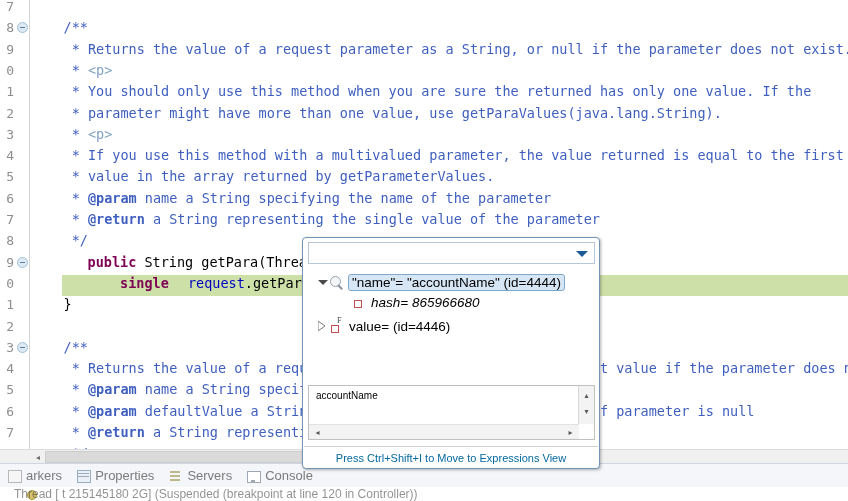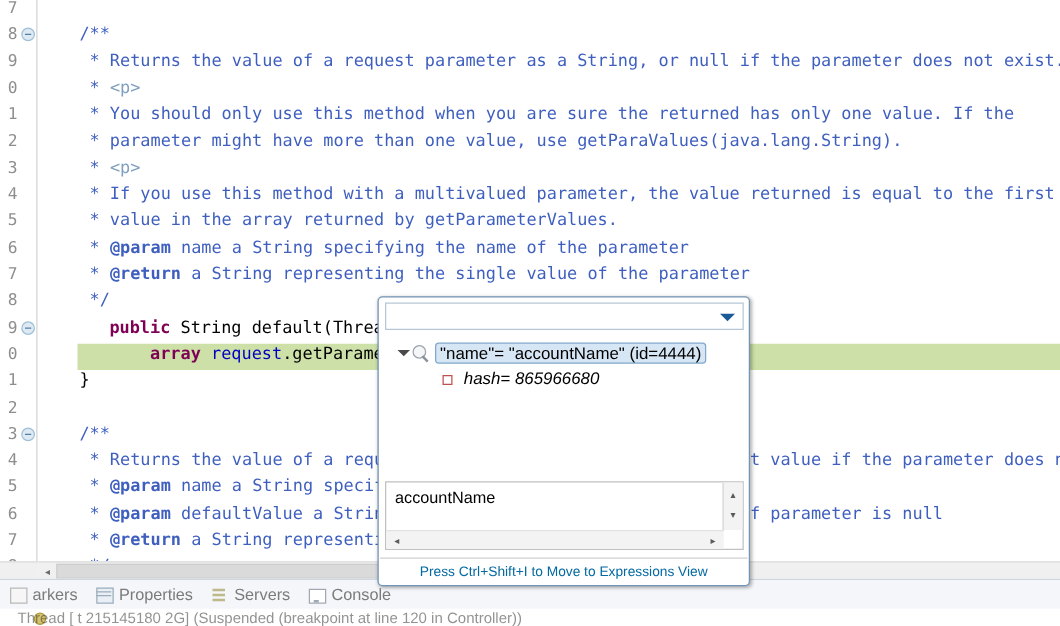--- a/index.html
+++ b/index.html
@@ -52,21 +52,21 @@
     color: #000000;
   }
   .hl-row {
     position: absolute; left: 31px; width: 817px; height: 21px;
     background: #cde0a8;
   }
   .cm  { color: #3f5fbf; }           
   .cmb { color: #3f5fbf; font-weight: bold; }  
   .cmh { color: #7f9fbf; }           
   .kw  { color: #7f0055; font-weight: bold; margin-left: 24px; }
-  .fld { color: #0000c0; }
+  .fld { color: #0000c0; margin-left: 11px; }
   .par { color: #6a3e3e; }
   .pl  { color: #000000; }
 
   
   .hscroll {
     position: absolute; left: 31px; bottom: 0; width: 817px; height: 14px;
     background: #f0f0f0; border-top: 1px solid #dcdcdc;
   }
   .hscroll .arrow-l {
     position: absolute; left: 1px; top: 1px; width: 12px; height: 12px;
@@ -163,21 +163,21 @@
     font-size: 8px; color: #444; font-family: "Liberation Serif", serif;
   }
   .tlabel { padding: 0 1px; }
 
   .popup-detail {
     position: absolute; left: 5px; top: 147px; width: 287px; height: 55px;
     border: 1px solid #c0c0c0; background: #ffffff;
   }
   .popup-detail .dtext {
     position: absolute; left: 7px; top: 4px;
-    font-size: 13px; color: #000000; white-space: pre;
+    font-size: 10px; color: #000000; white-space: pre;
   }
   .vscroll {
     position: absolute; right: 0; top: 0; width: 16px; height: 38px;
     background: #f3f3f3; border-left: 1px solid #d6d6d6;
   }
   .vscroll .up, .vscroll .dn {
     position: absolute; left: 0; width: 15px; height: 14px;
     display: flex; align-items: center; justify-content: center;
     font-size: 8px; color: #5a5a5a;
   }
@@ -314,22 +314,22 @@
           <div class="cline" style="top: 38.6px;"><span class="cm">     * Returns the value of a request parameter as a String, or null if the parameter does not exist.</span></div>
           <div class="cline" style="top: 59.9px;"><span class="cm">     * </span><span class="cmh">&lt;p&gt;</span></div>
           <div class="cline" style="top: 81.2px;"><span class="cm">     * You should only use this method when you are sure the returned has only one value. If the</span></div>
           <div class="cline" style="top: 102.5px;"><span class="cm">     * parameter might have more than one value, use getParaValues(java.lang.String).</span></div>
           <div class="cline" style="top: 123.8px;"><span class="cm">     * </span><span class="cmh">&lt;p&gt;</span></div>
           <div class="cline" style="top: 145.1px;"><span class="cm">     * If you use this method with a multivalued parameter, the value returned is equal to the first</span></div>
           <div class="cline" style="top: 166.4px;"><span class="cm">     * value in the array returned by getParameterValues.</span></div>
           <div class="cline" style="top: 187.7px;"><span class="cm">     * </span><span class="cmb">@param</span><span class="cm"> name a String specifying the name of the parameter</span></div>
           <div class="cline" style="top: 209px;"><span class="cm">     * </span><span class="cmb">@return</span><span class="cm"> a String representing the single value of the parameter</span></div>
           <div class="cline" style="top: 230.3px;"><span class="cm">     */</span></div>
-          <div class="cline" style="top: 251.6px;"><span class="pl">    </span><span class="kw">public</span><span class="pl"> String </span><span class="pl">default</span><span class="pl">(Thread </span><span class="par">name</span><span class="pl">) {</span></div>
-          <div class="cline" style="top: 272.9px;"><span class="pl">        </span><span class="kw">array</span><span class="pl"> </span><span class="fld">request</span><span class="pl">.getParameter(name);</span></div>
+          <div class="cline" style="top: 251.6px;"><span class="pl">    </span><span class="kw">public</span><span class="pl"> String </span><span class="pl">getPara</span><span class="pl">(Thread </span><span class="par">name</span><span class="pl">) {</span></div>
+          <div class="cline" style="top: 272.9px;"><span class="pl">        </span><span class="kw">single</span><span class="pl"> </span><span class="fld">request</span><span class="pl">.getParameter(name);</span></div>
           <div class="cline" style="top: 294.2px;"><span class="pl">    }</span></div>
           <div class="cline" style="top: 315.5px;"></div>
           <div class="cline" style="top: 336.8px;"><span class="pl">    </span><span class="cm">/**</span></div>
           <div class="cline" style="top: 358.1px;"><span class="cm">     * Returns the value of a request parameter as a String, or default value if the parameter does not exist.</span></div>
           <div class="cline" style="top: 379.4px;"><span class="cm">     * </span><span class="cmb">@param</span><span class="cm"> name a String specifying the name of the parameter</span></div>
           <div class="cline" style="top: 400.7px;"><span class="cm">     * </span><span class="cmb">@param</span><span class="cm"> defaultValue a String value be returned when the value of parameter is null</span></div>
           <div class="cline" style="top: 422px;"><span class="cm">     * </span><span class="cmb">@return</span><span class="cm"> a String representing the single value of the parameter</span></div>
           <div class="cline" style="top: 443.3px;"><span class="cm">     */</span></div>
         </div>
     </div>
@@ -374,20 +374,29 @@
     <div class="popup-tree" id="popup-tree">
         <div class="trow sel" style="top: 4px; left: 8px;">
           <span class="twisty-open"></span>
           <span class="icn icn-magnifier"></span>
           <span class="tlabel">"name"= "accountName" (id=4444)</span>
         </div>
         <div class="trow" style="top: 24px; left: 30px; font-style: italic;">
           <span class="twisty-open" style="visibility: hidden;"></span>
           <span class="icn icn-field"></span>
           <span class="tlabel">hash= 865966680</span>
+        </div>
+        <div class="trow" style="top: 48px; left: 8px;">
+          <span class="twisty-closed">
+            <svg width="8" height="10">
+              <polygon points="0,0 7,5 0,10" fill="none" stroke="#7a7a7a" stroke-width="1"></polygon>
+            </svg>
+          </span>
+          <span class="icn icn-fieldF"></span>
+          <span class="tlabel">value= (id=4446)</span>
         </div>
       </div>
 
     <div class="popup-detail">
       <div class="dtext">accountName</div>
       <div class="vscroll">
         <div class="up">▴</div>
         <div class="dn">▾</div>
       </div>
       <div class="dhscroll">

